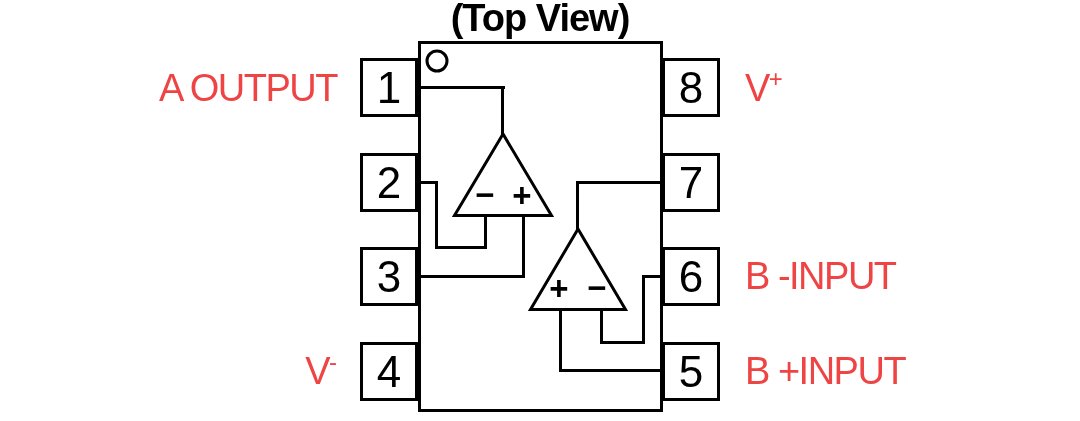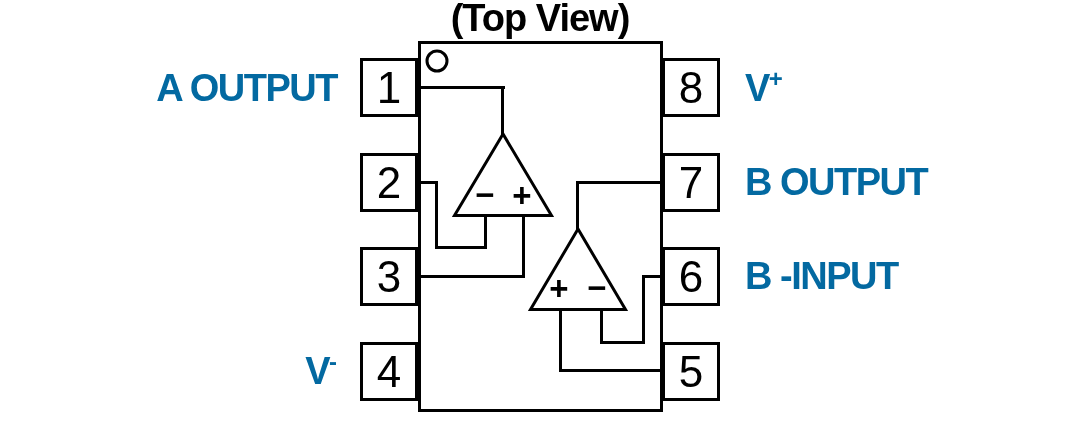--- a/index.html
+++ b/index.html
@@ -36,21 +36,21 @@
     display:flex;align-items:center;justify-content:center;
   }
   .pin-box.left{left:360px;}
   .pin-box.right{left:662px;}
   .pin-num{
     font-size:44px;font-weight:400;color:#000;
     line-height:1;
   }
   .pin-label{
     height:40px;line-height:40px;
-    font-size:38px;font-weight:bold;color:#0369a1;
+    font-size:38px;font-weight:normal;color:#ef4444;
     letter-spacing:-1.5px;
     white-space:nowrap;
   }
   .pin-label.left{left:0;width:337px;text-align:right;}
   .pin-label.right{left:745px;width:335px;text-align:left;}
   .pin-label sup{
     font-size:24px;
     letter-spacing:0;
     vertical-align:super;
     line-height:0;
@@ -127,16 +127,16 @@
     <span class="pin-num">6</span>
   </div>
   <div class="abs pin-box right" style="top:342px;">
     <span class="pin-num">5</span>
   </div>
 
   <div class="abs pin-label left" style="top:68px;"><span>A OUTPUT</span><sup></sup></div>
   <div class="abs pin-label left" style="top:351px;"><span>V</span><sup>-</sup></div>
 
   <div class="abs pin-label right" style="top:68px;"><span>V</span><sup>+</sup></div>
-  <div class="abs pin-label right" style="top:162px;"><span>B OUTPUT</span><sup></sup></div>
   <div class="abs pin-label right" style="top:256px;"><span>B -INPUT</span><sup></sup></div>
+  <div class="abs pin-label right" style="top:351px;"><span>B +INPUT</span><sup></sup></div>
 
 </div>
 
 </body></html>

